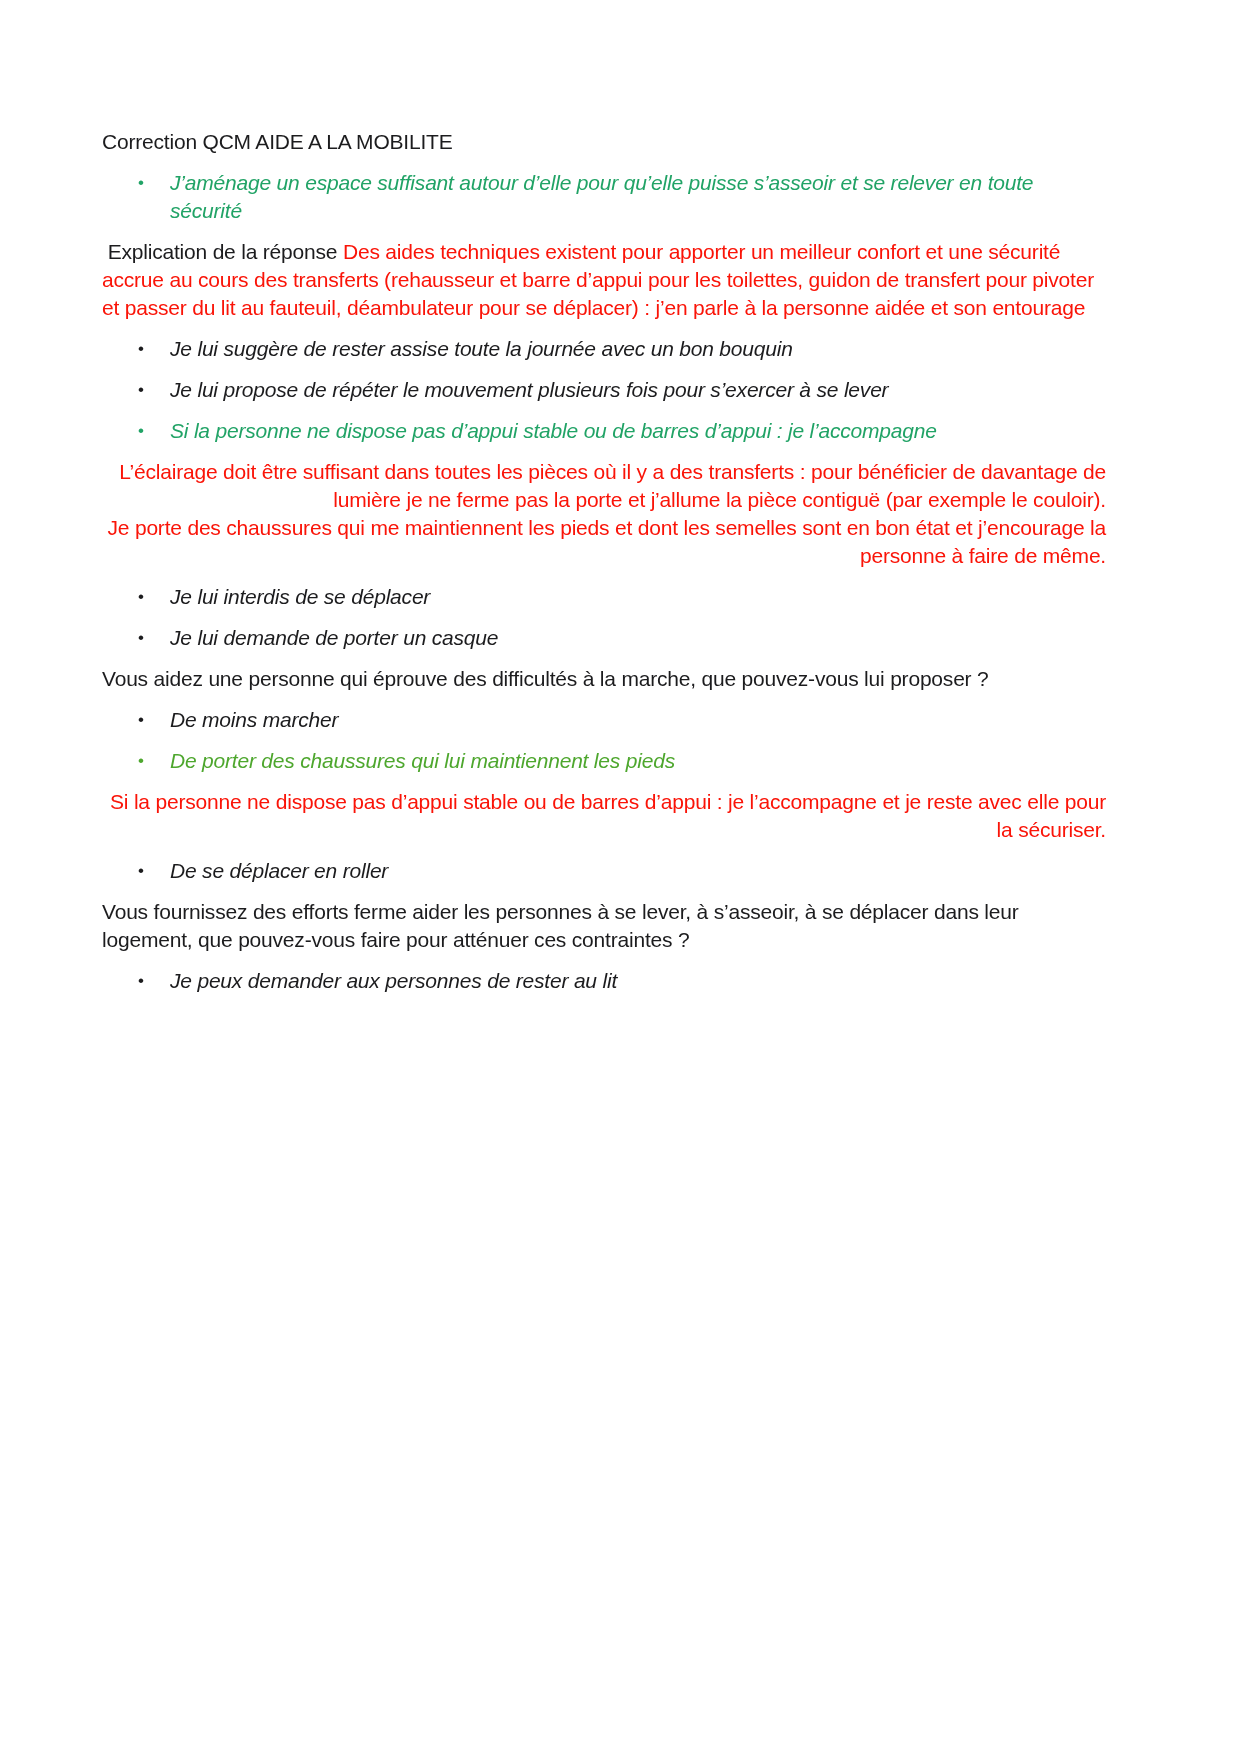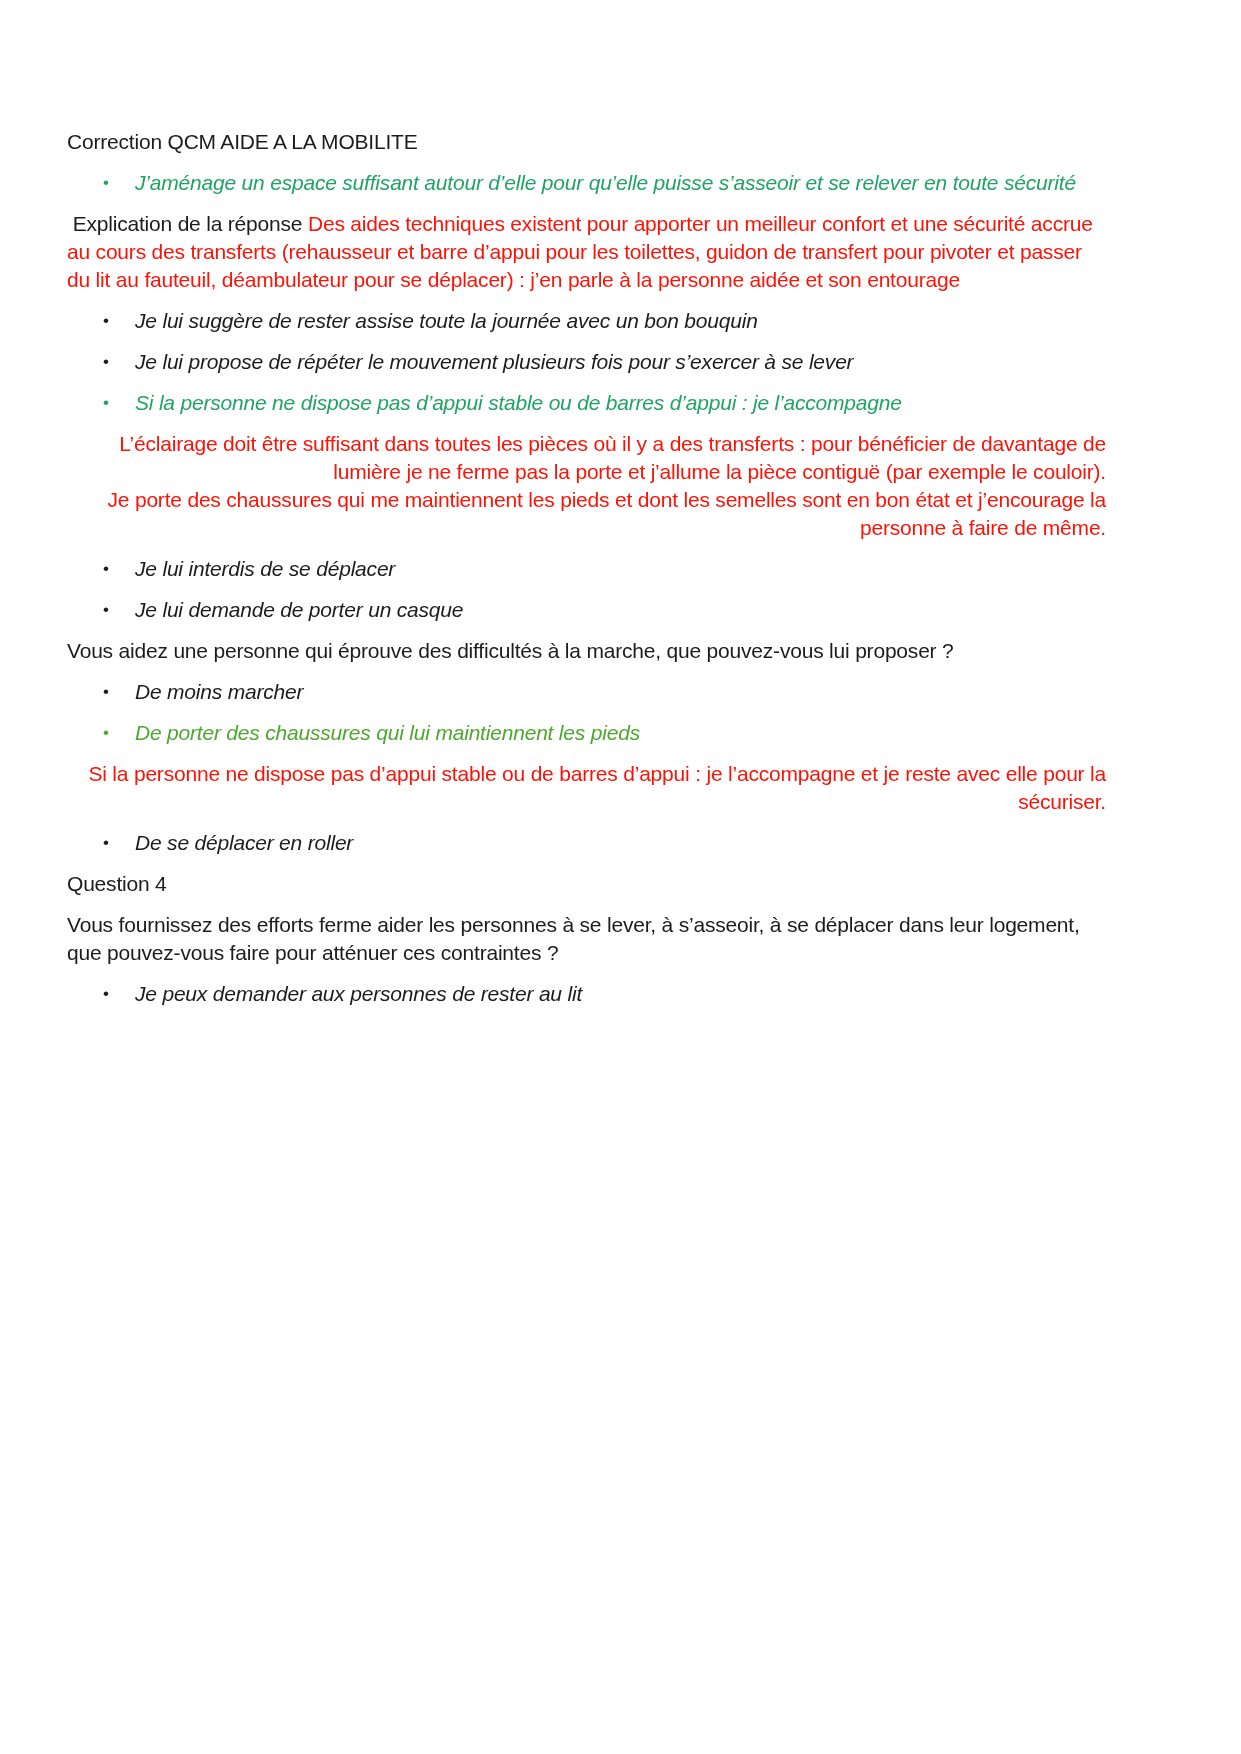--- a/index.html
+++ b/index.html
@@ -8,21 +8,21 @@
     padding:0;
     background:#ffffff;
   }
   .page{
     position:relative;
     width:1241px;
     min-height:1754px;
     margin:0 auto;
     background:#ffffff;
     box-sizing:border-box;
-    padding:128px 135px 60px 67px;
+    padding:128px 135px 60px 102px;
     font-family:"Liberation Sans", sans-serif;
     font-size:21px;
     line-height:28px;
     color:#1c1c1e;
     letter-spacing:-0.2px;
   }
   .para{
     margin:0 0 13px 0;
     white-space:pre-wrap;
   }
@@ -101,21 +101,20 @@
     <span class="btext c-green2">De porter des chaussures qui lui maintiennent les pieds</span>
   </div>
 
   <p class="para c-red"> Si la personne ne dispose pas d’appui stable ou de barres d’appui : je l’accompagne et je reste avec elle pour la sécuriser.</p>
 
   <div class="bullet">
     <span class="dot c-black">•</span>
     <span class="btext c-black">De se déplacer en roller</span>
   </div>
 
-  <p class="para c-black">Question 4</p>
   <p class="para c-black">Vous fournissez des efforts ferme aider les personnes à se lever, à s’asseoir, à se déplacer dans leur logement, que pouvez-vous faire pour atténuer ces contraintes ?</p>
 
   <div class="bullet">
     <span class="dot c-black">•</span>
     <span class="btext c-black">Je peux demander aux personnes de rester au lit</span>
   </div>
 
 </div>
 
 </body></html>

